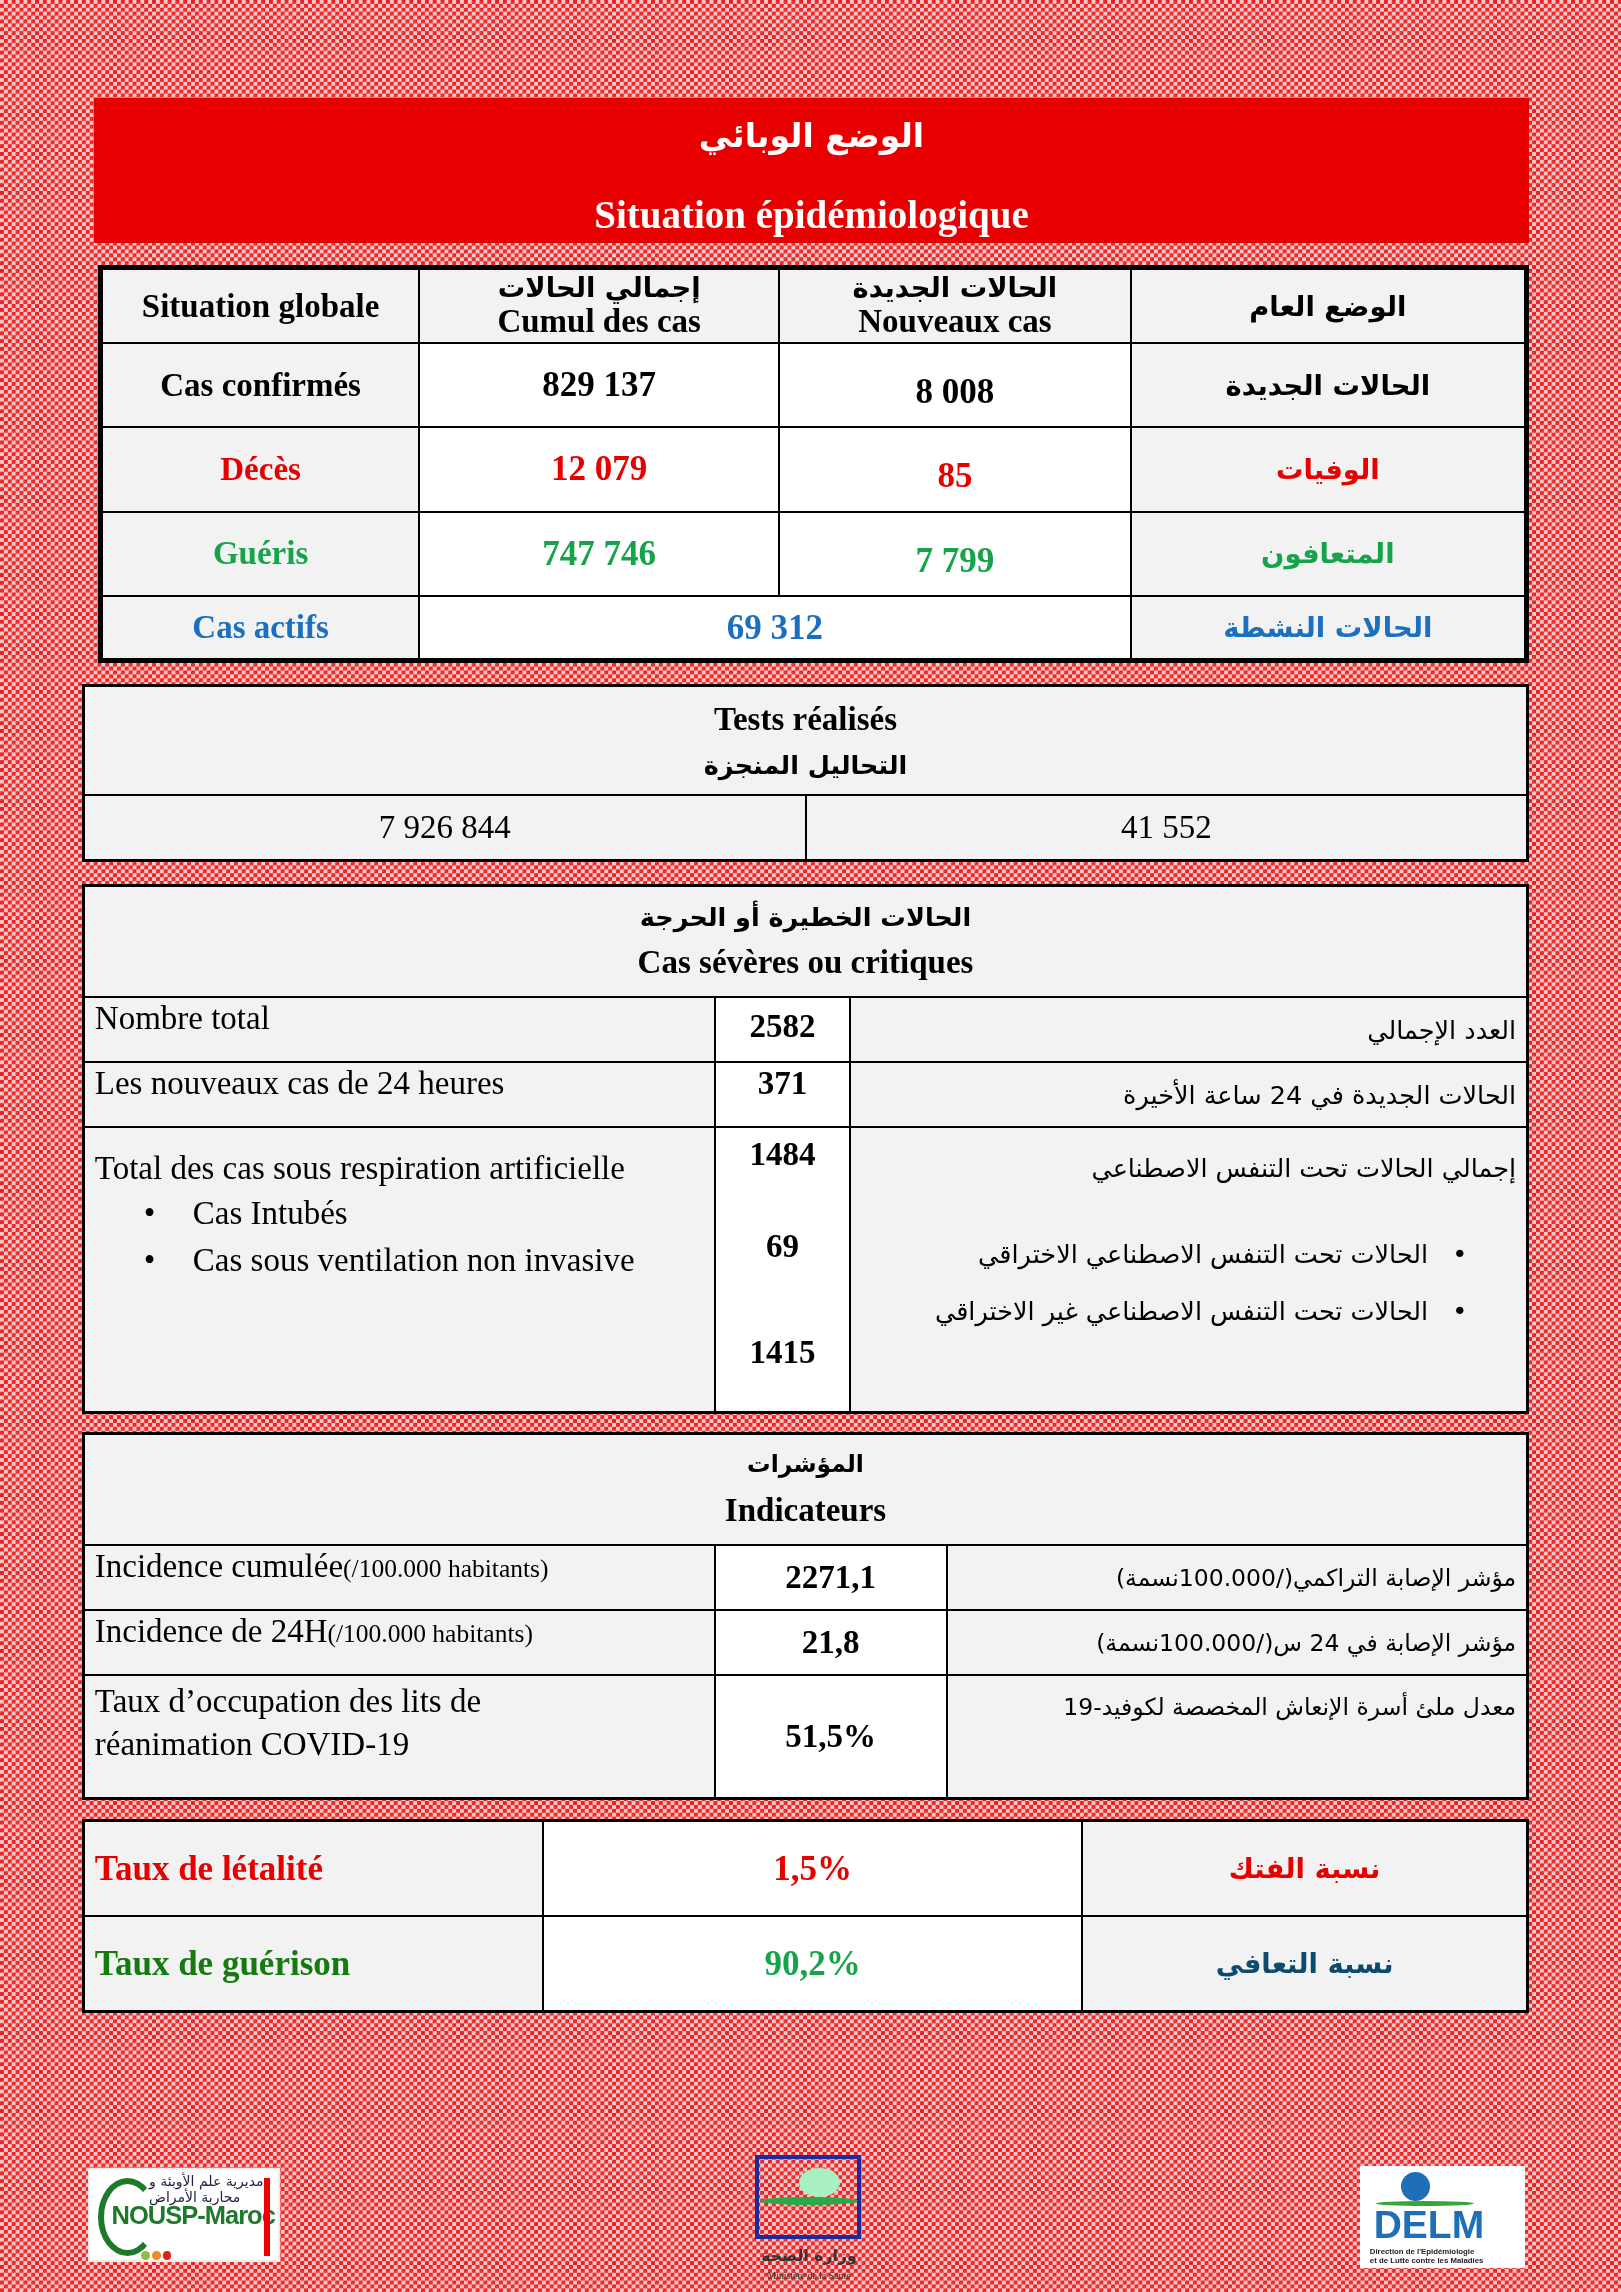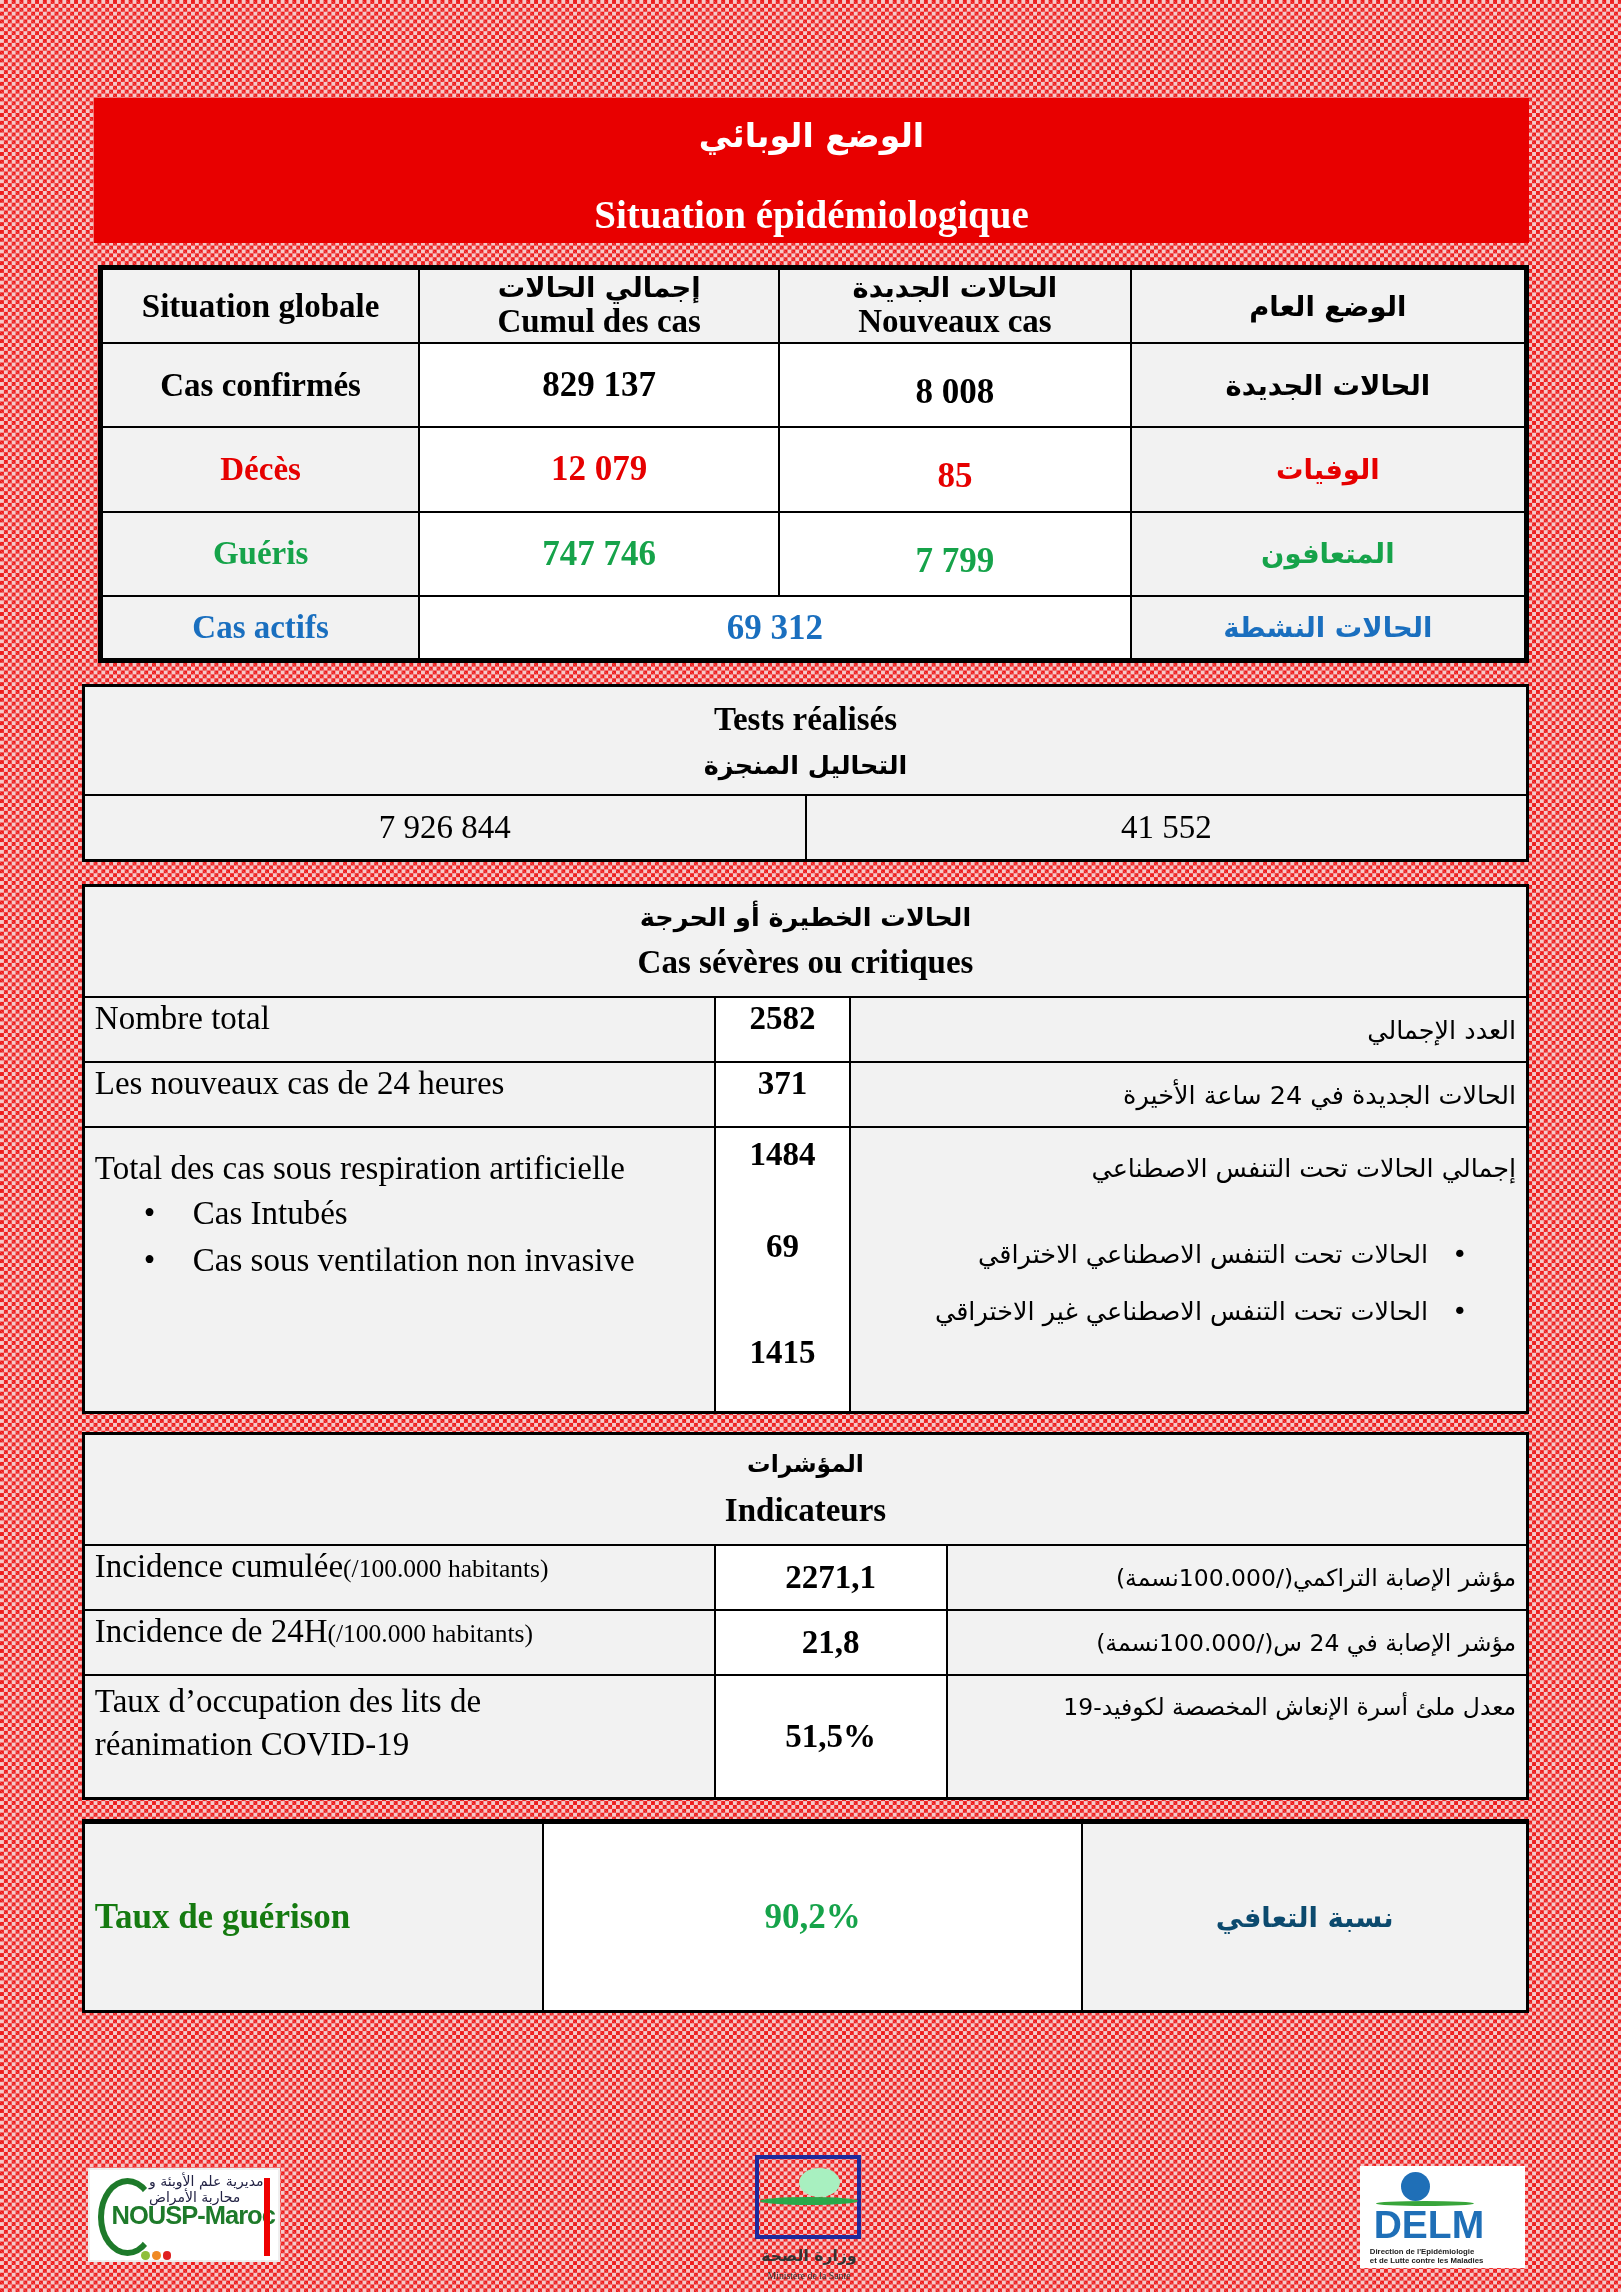--- a/index.html
+++ b/index.html
@@ -176,21 +176,21 @@
       </colgroup>
     <tbody>
         <tr style="height:110px">
       <td colspan="3" class="c" style="border-top:none;border-left:none;border-right:none">
         <div class="sec-title-ar ar">الحالات الخطيرة أو الحرجة</div>
         <div class="sec-title-fr">Cas sévères ou critiques</div>
       </td>
     </tr>
     <tr style="height:65px">
       <td class="l" style="border-left:none;vertical-align:top;padding-top:2px">Nombre total</td>
-      <td class="white c b" style="vertical-align:top;padding-top:2px">2582</td>
+      <td class="white c b" style="vertical-align:top;padding-top:10px">2582</td>
       <td class="r ar ar-txt" style="border-right:none">العدد الإجمالي</td>
     </tr>
     <tr style="height:65px">
       <td class="l" style="border-left:none;vertical-align:top;padding-top:2px">Les nouveaux cas de 24 heures</td>
       <td class="white c b" style="vertical-align:top;padding-top:2px">371</td>
       <td class="r ar ar-txt" style="border-right:none">الحالات الجديدة في 24 ساعة الأخيرة</td>
     </tr>
     <tr>
       <td class="l" style="border-left:none;border-bottom:none;vertical-align:top;padding-top:18px;line-height:45px">
         <div>Total des cas sous respiration artificielle</div>
@@ -254,20 +254,25 @@
 </div>
 
 <div class="abs t5">
   <table>
     <colgroup>
         <col style="width:31.8%">
         <col style="width:37.4%">
         <col style="width:30.8%">
       </colgroup>
     <tbody>
+        <tr>
+      <td class="grey l" style="border-top: none; border-left: none; color: rgb(230, 0, 0);">Taux de létalité</td>
+      <td class="white c" style="border-top: none; color: rgb(230, 0, 0);">1,5%</td>
+      <td class="grey c ar ar-txt" style="border-top: none; border-right: none; color: rgb(230, 0, 0);">نسبة الفتك</td>
+    </tr>
     <tr>
       <td class="grey l" style="border-bottom: none; border-left: none; color: rgb(21, 122, 16);">Taux de guérison</td>
       <td class="white c" style="border-bottom: none; color: rgb(22, 163, 74);">90,2%</td>
       <td class="grey c ar ar-txt" style="border-bottom: none; border-right: none; color: #0c4a6e;">نسبة التعافي</td>
     </tr>
   </tbody>
     </table>
 </div>
 
 <div class="abs logo-nousp">

